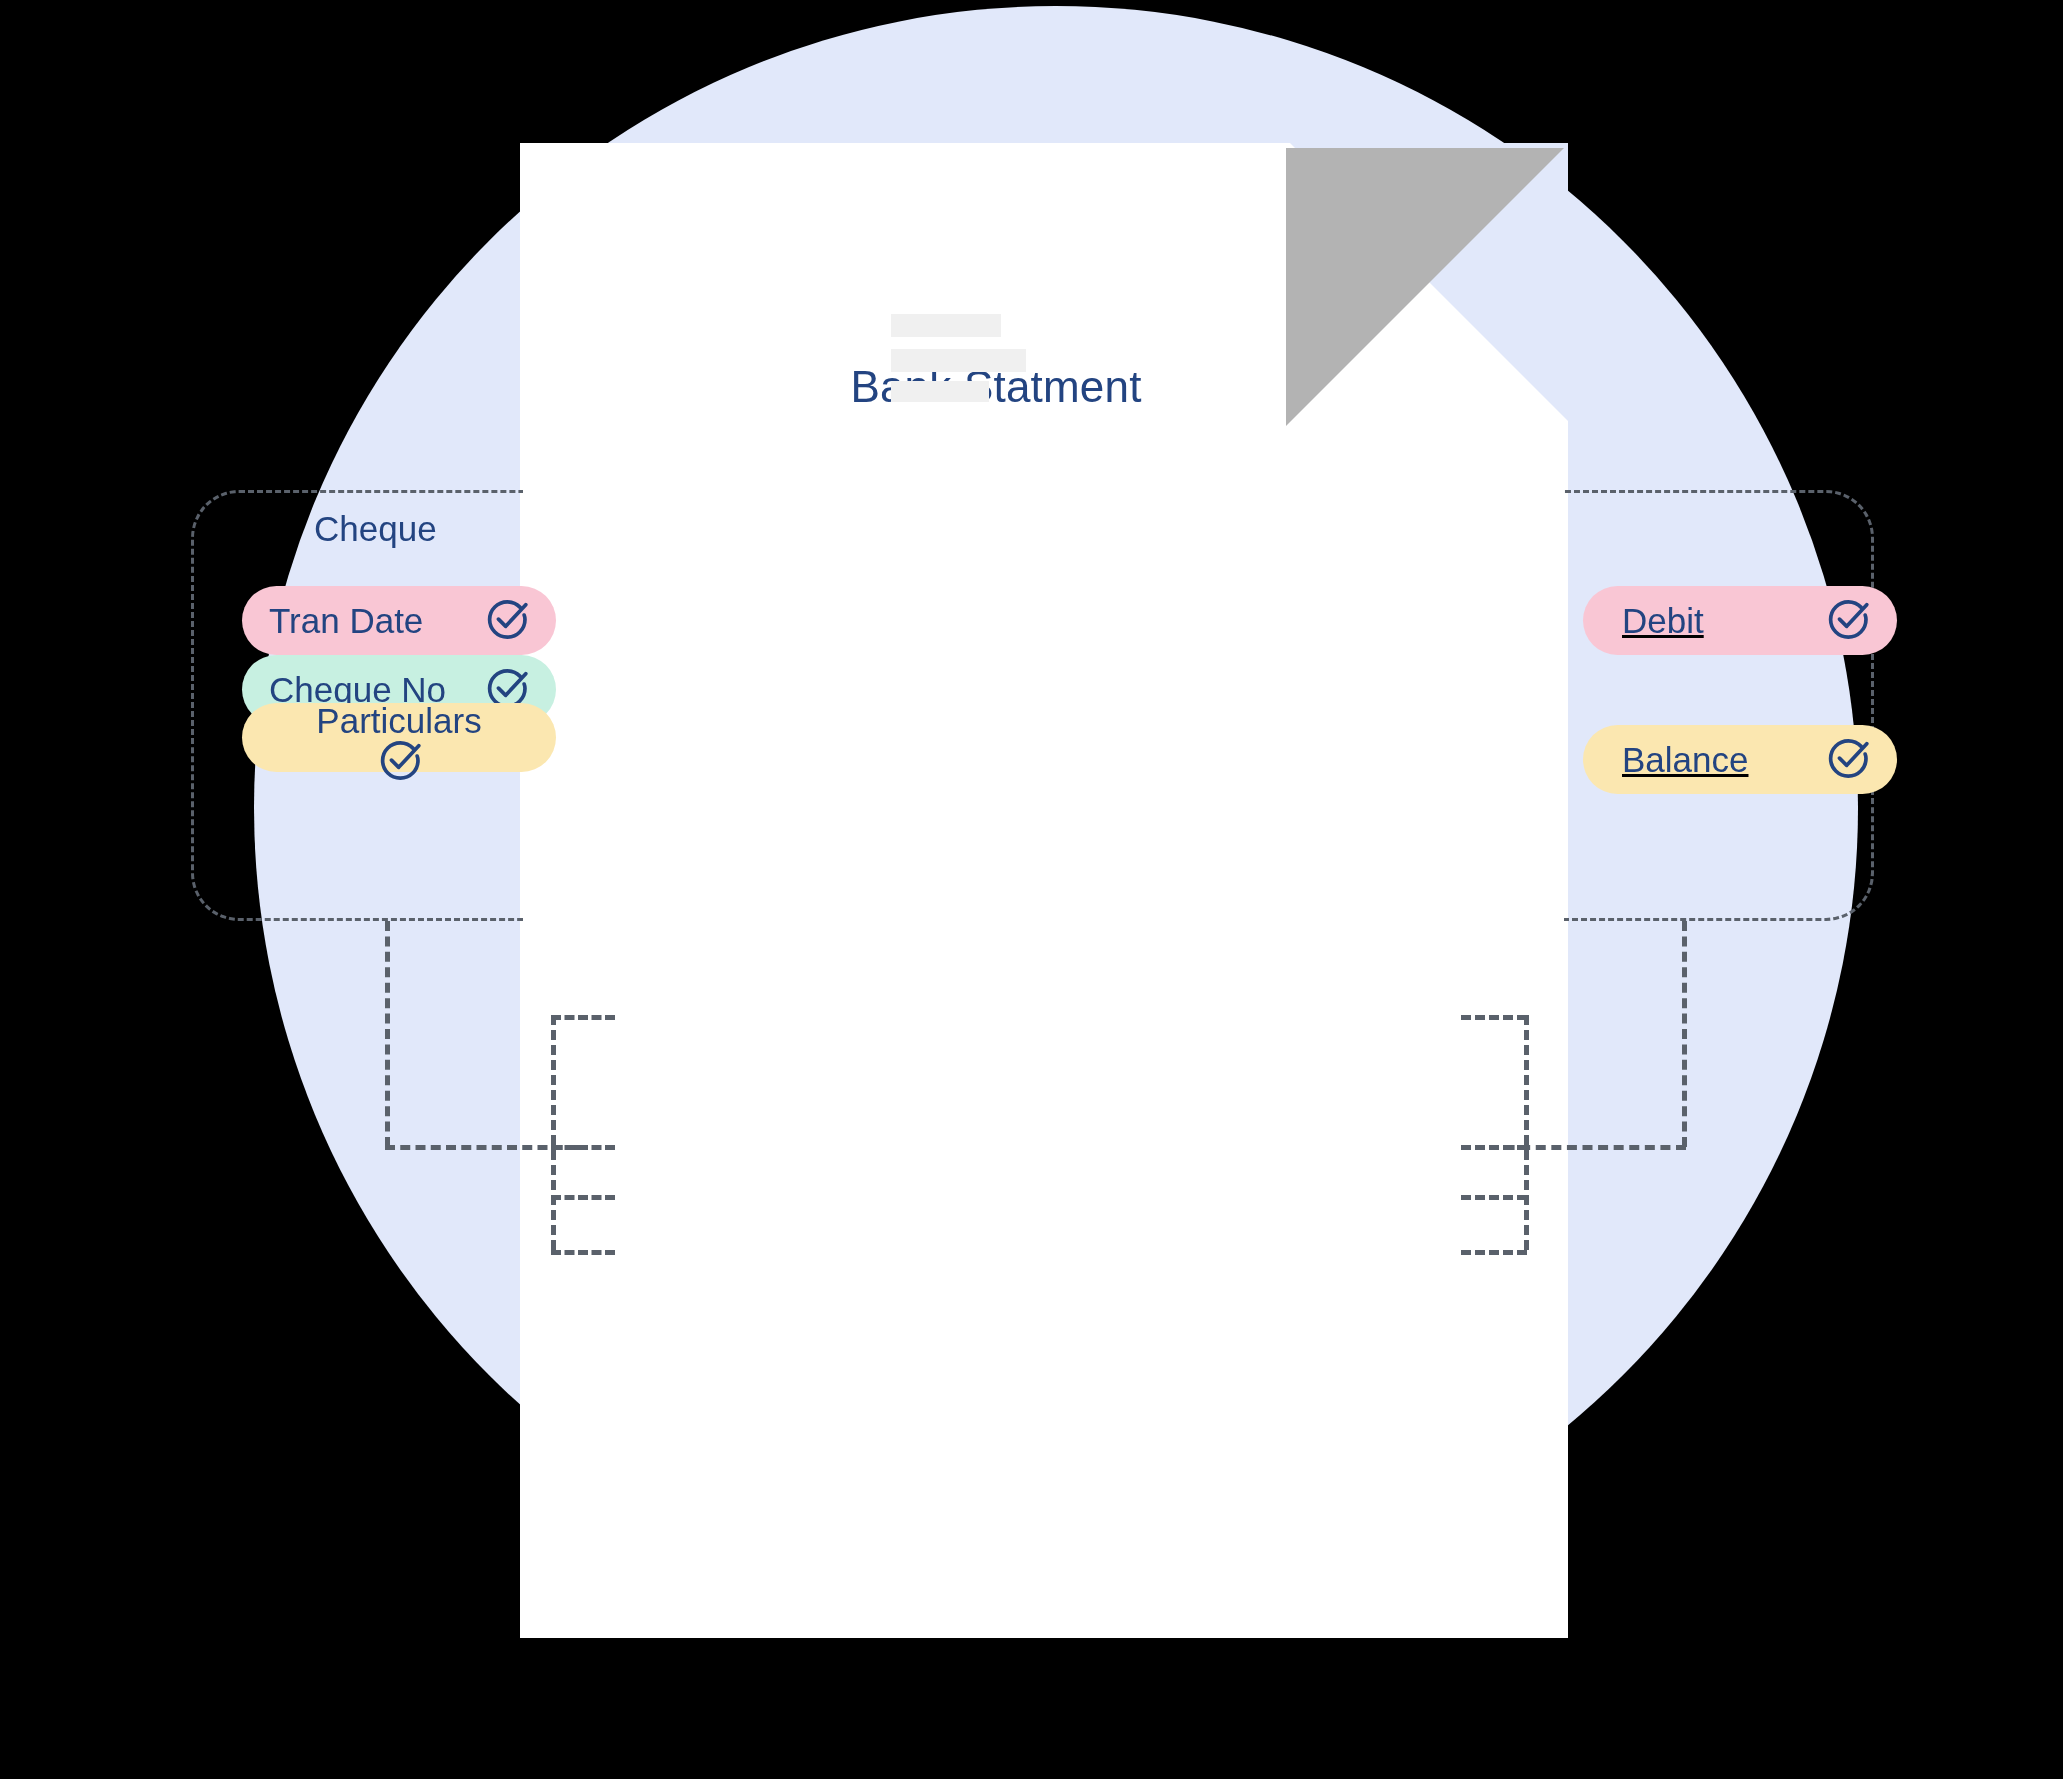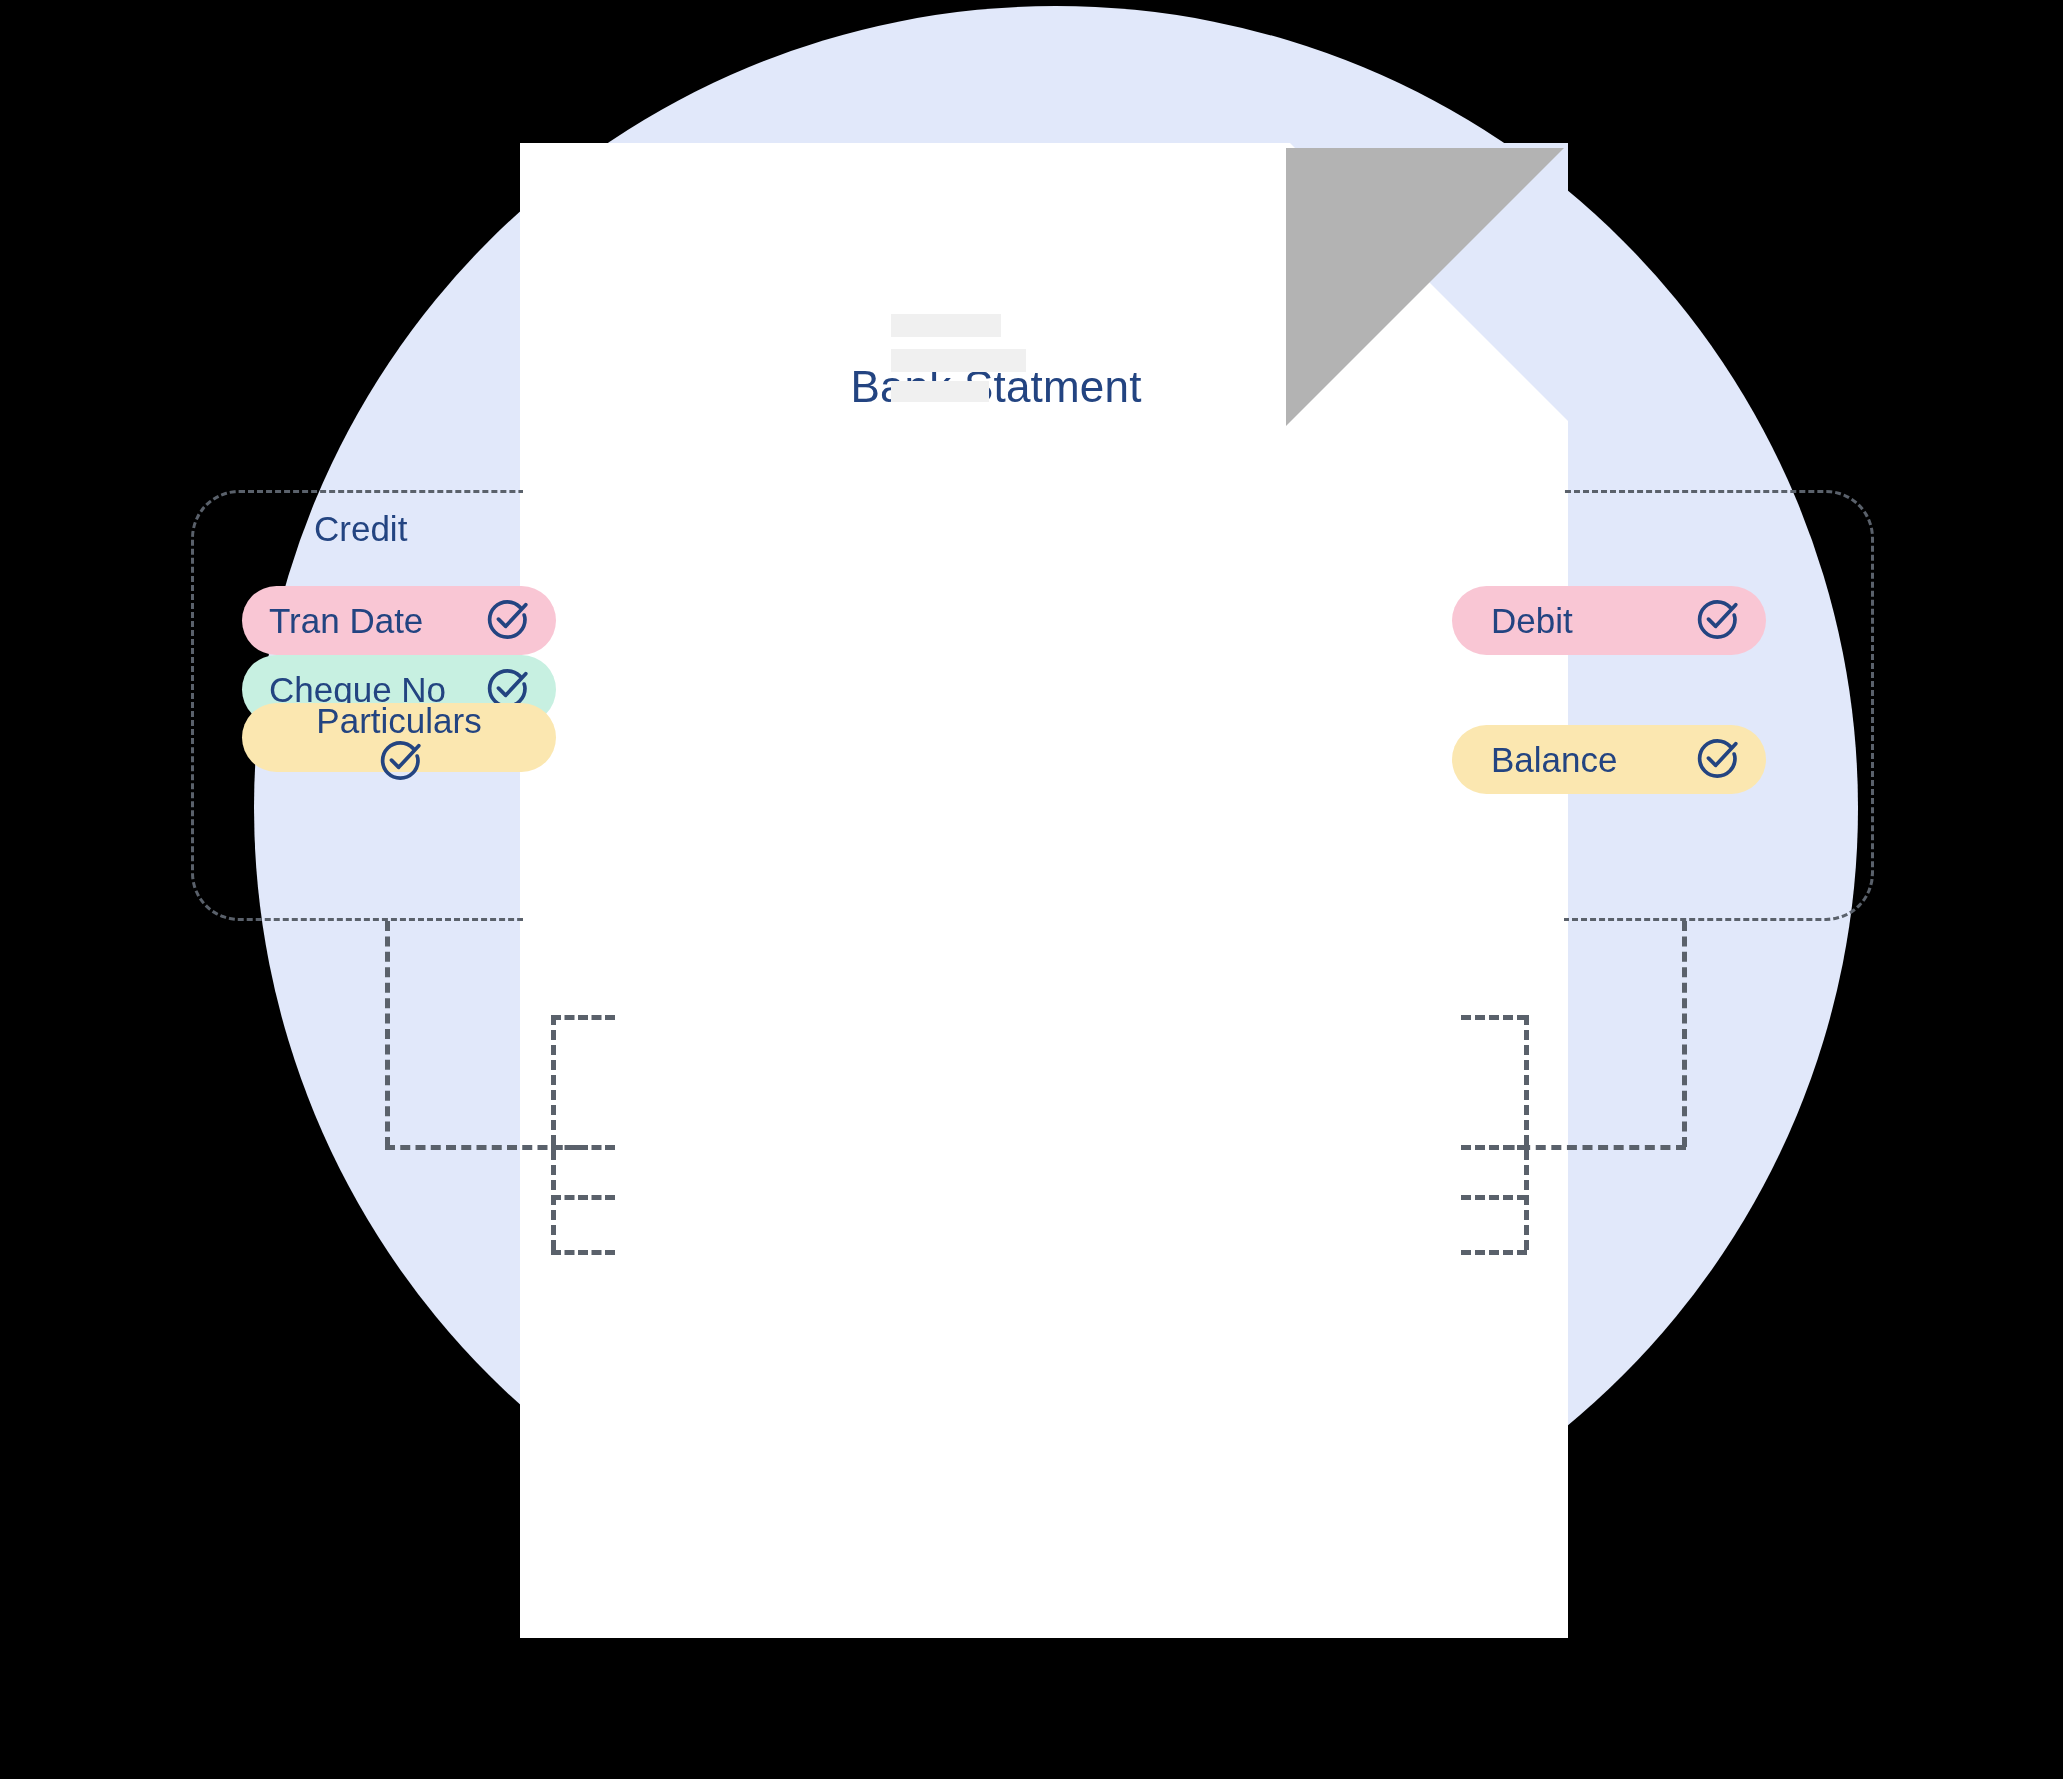--- a/index.html
+++ b/index.html
@@ -134,21 +134,21 @@
   .pill .pill-label {
     font-size: 35px;
     color: #234481;
     white-space: nowrap;
     line-height: 1;
   }
   .pill .check {
     display: block;
   }
   .pill-left  { left: 242px; width: 314px; padding: 0 27px 0 27px; justify-content: space-between; }
-  .pill-right { left: 1452px; width: 314px; padding: 0 27px 0 39px; justify-content: space-between; }
+  .pill-right { left: 1583px; width: 314px; padding: 0 27px 0 39px; justify-content: space-between; text-decoration: underline; }
 
   .pill-pink   { background: #F9C6D4; text-align: center; }
   .pill-mint   { background: #C7F0E1; }
   .pill-yellow { background: #FBE7B0; }
   .h-dash {
     position: absolute;
     height: 0;
     border-top: 5.6px dashed #5A616B;
   }
   .v-dash {
@@ -219,21 +219,21 @@
   <div class="h-dash" style="left:1461px; top:1015px; width:66px;"></div>
   <div class="h-dash" style="left:1461px; top:1145px; width:66px;"></div>
   <div class="h-dash" style="left:1461px; top:1195px; width:66px;"></div>
   <div class="h-dash" style="left:1461px; top:1250px; width:66px;"></div>
 
   <div class="schema-box" id="schema-box-left"></div>
   <div class="schema-box" id="schema-box-right"></div>
 
   <div class="box-mask" style="left:523px; top:487px; width:1041px; height:438px;"></div>
 
-  <div id="schema-label">Credit</div>
+  <div id="schema-label">Cheque</div>
 
   <div class="pill pill-left pill-pink" style="top:586px;">
     <span class="pill-label">Tran Date</span>
     <span class="check">
       <svg width="45" height="45" viewBox="0 0 56 56" fill="none" xmlns="http://www.w3.org/2000/svg">
         <path d="M50 22.5C50.65 24.25 51 26.09 51 28C51 40.15 41.15 50 29 50C16.85 50 7 40.15 7 28C7 15.85 16.85 6 29 6C35.3 6 40.98 8.65 44.99 12.9" stroke="#234481" stroke-width="4.6" stroke-linecap="round" fill="none"></path>
         <path d="M18 27.5L27 36.5L52 9.5" stroke="#234481" stroke-width="4.6" stroke-linecap="round" stroke-linejoin="round" fill="none"></path>
       </svg>
     </span>
   </div>

